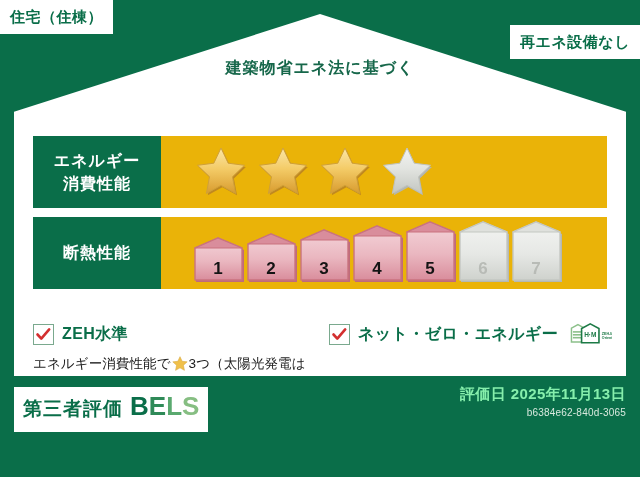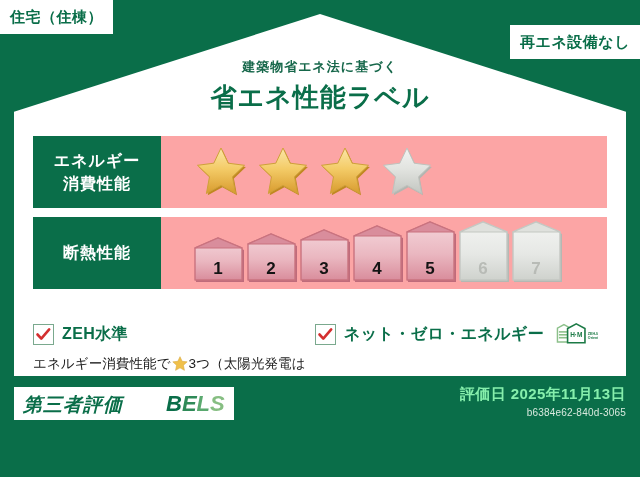--- a/index.html
+++ b/index.html
@@ -27,35 +27,35 @@
     position:absolute;left:14px;top:14px;
     width:612px;height:407px;background:#ffffff;
     clip-path:polygon(0% 24%, 50% 0%, 100% 24%, 100% 100%, 0% 100%);
   }
 
   
   .title-wrap{
     position:absolute;left:0;top:58px;width:640px;text-align:center;
   }
   .title-sub{
-    color:#16674a;font-size:13px;font-weight:bold;letter-spacing:1px;
+    color:#16674a;font-size:16px;font-weight:bold;letter-spacing:1px;
     margin:0 0 4px 0;
   }
   .title-main{
     color:#0a6e49;font-size:26px;font-weight:bold;letter-spacing:1px;
     margin:0;
   }
 
   
   .rows{
     position:absolute;left:33px;top:136px;width:574px;
   }
   .perf-row{
     display:flex;align-items:stretch;height:72px;margin-bottom:9px;
-    background:#fca5a5;
+    background:#eab308;
   }
   .perf-row .row-label{
     width:128px;flex:0 0 128px;background:#0a6e49;color:#fff;
     font-size:16px;font-weight:bold;line-height:1.45;
     display:flex;align-items:center;justify-content:center;
     text-align:center;white-space:pre-line;letter-spacing:1px;
   }
   .perf-row .row-body{
     flex:1 1 auto;display:flex;align-items:center;
     padding-left:32px;
@@ -65,21 +65,21 @@
   .stars{display:flex;align-items:center;gap:6px;}
   .star{width:56px;height:54px;display:block;}
 
   
   .houses{display:flex;align-items:flex-end;gap:1px;padding-bottom:2px;}
   .hs{position:relative;display:block;}
 
   
   .notes{
     position:absolute;left:33px;top:322px;width:578px;
-    display:flex;
+    display:flex;gap:14px;
   }
   .note-col{width:282px;}
   .note-head{
     display:flex;align-items:center;gap:8px;margin-bottom:7px;height:24px;
   }
   .chk{
     width:19px;height:19px;flex:0 0 19px;border:1px solid #7aa98e;
     background:#fff;position:relative;display:block;
   }
   .chk svg{position:absolute;left:1px;top:1px;}
@@ -94,24 +94,24 @@
   .inline-house{vertical-align:-4px;margin:0 2px;}
   .zeh-logo{margin-left:4px;display:inline-flex;align-items:center;}
 
   
   .footer{
     position:absolute;left:0;bottom:0;width:640px;height:56px;
     background:#0a6e49;
   }
   .bels-chip{
     position:absolute;left:14px;top:11px;background:#fff;
-    padding:4px 9px 2px 9px;display:flex;align-items:baseline;gap:7px;font-style:italic;
+    padding:4px 9px 11px 9px;display:flex;align-items:baseline;gap:7px;
   }
   .bels-jp{color:#0a6e49;font-size:19px;font-weight:bold;letter-spacing:1px;}
-  .bels-en{font-size:22px;font-weight:bold;letter-spacing:0px;margin-left:36px;}
+  .bels-en{font-size:26px;font-weight:bold;letter-spacing:0px;}
   .bels-en .b1{color:#0a6e49;}
   .bels-en .b2{color:#2f8a58;}
   .bels-en .b3{color:#5aa96f;}
   .bels-en .b4{color:#86be82;}
   .bldg-name{
     position:absolute;left:218px;top:19px;color:#ffffff;
     font-size:14px;letter-spacing:0.5px;white-space:nowrap;
   }
   .eval-date{
     position:absolute;right:14px;top:9px;color:#86efac;
@@ -131,21 +131,20 @@
 
   <div class="corner-badge left">
     <span>住宅（住棟）</span>
   </div>
   <div class="corner-badge right">
     <span>再エネ設備なし</span>
   </div>
 
   <div class="title-wrap">
     <p class="title-sub">建築物省エネ法に基づく</p>
-    <p class="title-main">省エネ性能ラベル</p>
   </div>
 
   <div class="rows">
 
     <div class="perf-row">
       <div class="row-label">エネルギー
 消費性能</div>
       <div class="row-body">
         <div class="stars" id="starHolder">
             <svg class="star" viewBox="0 0 56 52">

